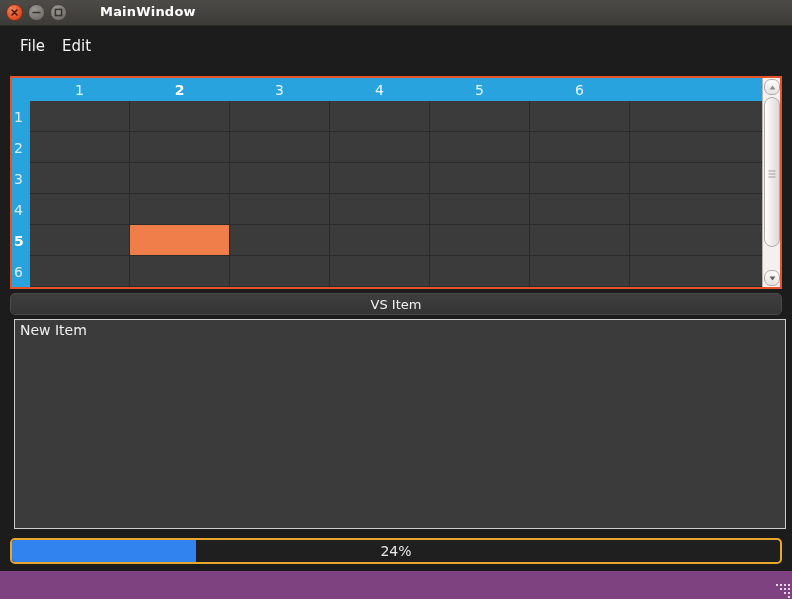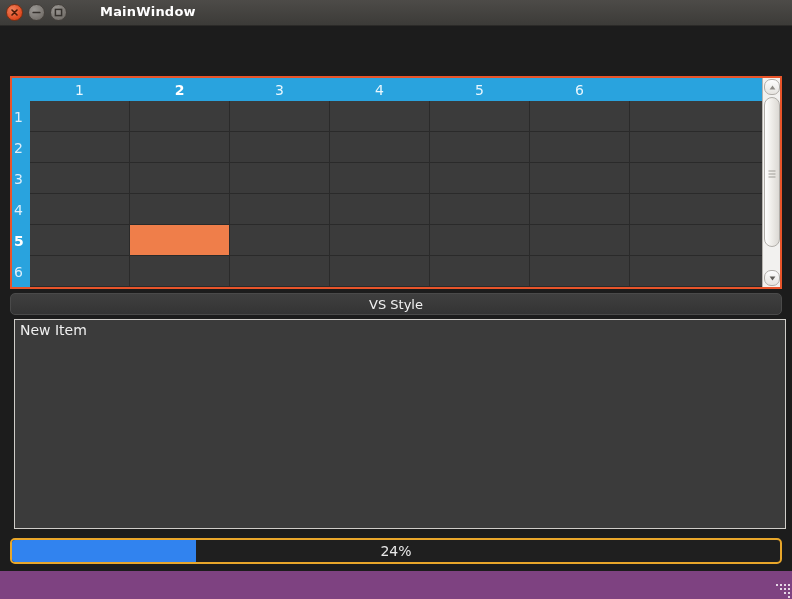--- a/index.html
+++ b/index.html
@@ -320,20 +320,24 @@
       </div>
       <div class="wbtn max">
         <svg width="9" height="9" viewBox="0 0 9 9" aria-hidden="true">
           <rect x="1.4" y="1.4" width="6.2" height="6.2" stroke="#35312d" stroke-width="1.5" fill="none"></rect>
         </svg>
       </div>
     </div>
     <div class="wtitle">MainWindow</div>
   </div>
 
+  <div class="menubar">
+    <div class="menu-item file">File</div>
+    <div class="menu-item edit">Edit</div>
+  </div>
 
   <div class="table-frame" style="border-color: rgb(232, 84, 42);">
     <div class="table-inner">
 
       <div class="corner-box"></div>
 
       <div class="col-headers">
         <div class="col-head">1</div>
         <div class="col-head sel">2</div>
         <div class="col-head">3</div>
@@ -424,21 +428,21 @@
       </div>
       <div class="vs-arrow down">
         <svg width="7" height="5" viewBox="0 0 7 5" aria-hidden="true">
           <path d="M3.5 4.4 L0.6 0.6 L6.4 0.6 Z" fill="#5f5c58"></path>
         </svg>
       </div>
     </div>
   </div>
 
   <div class="vs-button">
-    <span>VS Style</span>
+    <span>VS Item</span>
   </div>
 
   <div class="list-widget">
     <div class="list-item">New Item</div>
   </div>
 
   <div class="progress" style="border-color: rgb(232, 166, 42);">
     <div class="progress-fill" style="width: 24%; background: rgb(49, 131, 239);"></div>
     <div class="progress-text">24%</div>
   </div>

